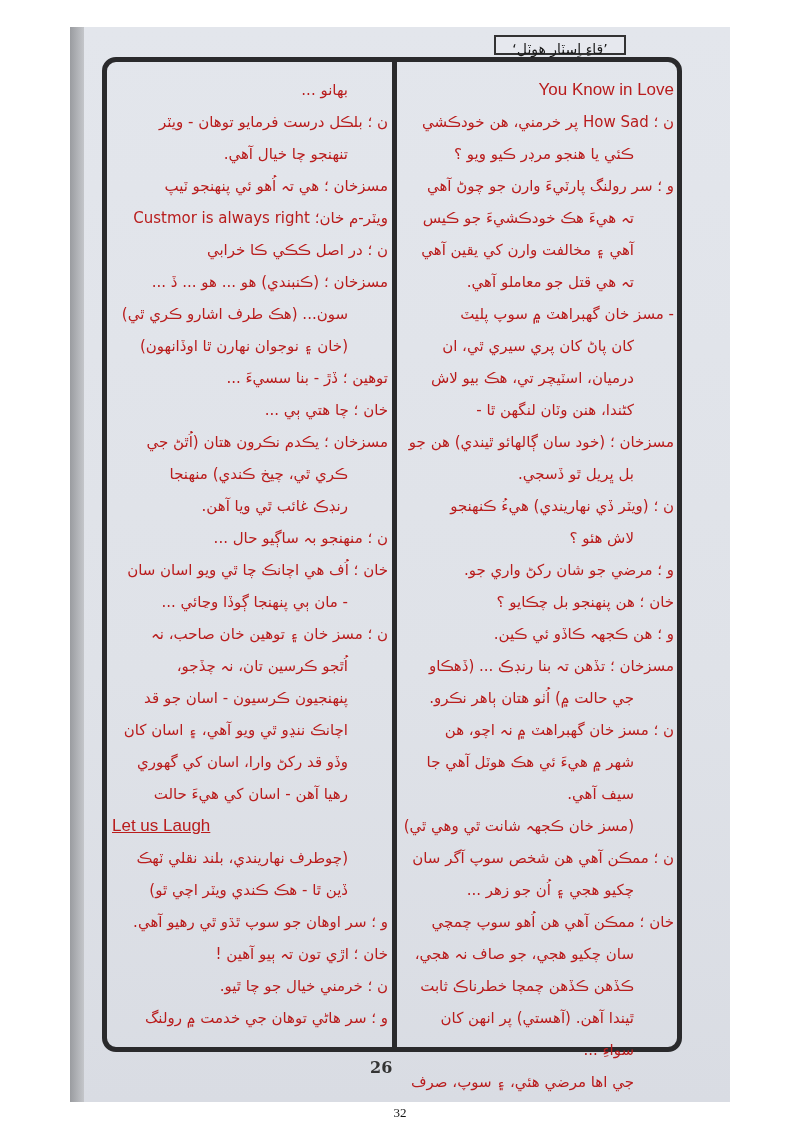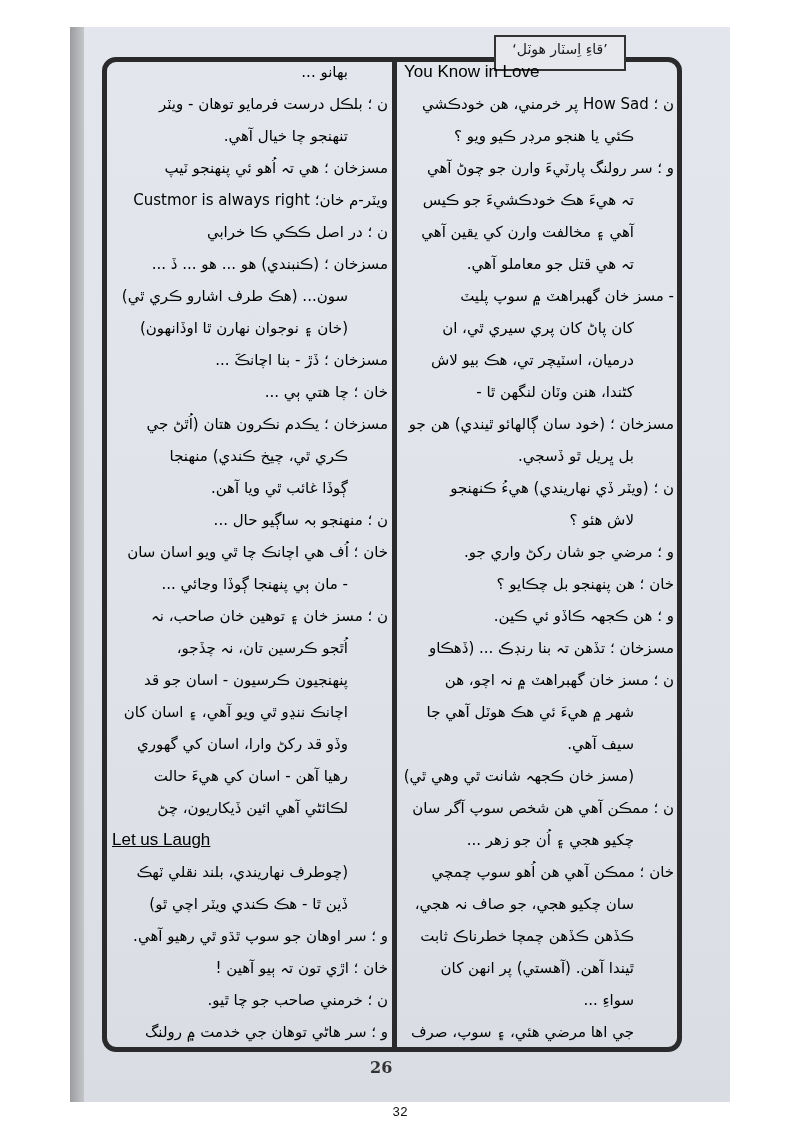--- a/index.html
+++ b/index.html
@@ -14,72 +14,73 @@
     }
     .frame {
       position: absolute; left: 102px; top: 57px; width: 580px; height: 995px;
       border: 5px solid #2a2a2c; border-radius: 14px; box-sizing: border-box;
     }
     .divider {
       position: absolute; left: 392px; top: 57px; width: 0; height: 995px;
       border-left: 5px solid #2a2a2c;
     }
     .header-box {
-      position: absolute; left: 494px; top: 35px; width: 132px; height: 36px;
+      position: absolute; left: 494px; top: 35px; width: 132px; height: 20px;
       background: #e6e8ee; border: 2px solid #333; box-sizing: border-box;
       text-align: center; font-size: 14px; line-height: 24px; color: #1a1a1a;
       font-family: "DejaVu Sans", sans-serif; direction: rtl;
     }
     .col {
-      position: absolute; top: 56px; direction: rtl; text-align: right;
-      font-family: "DejaVu Sans", sans-serif; font-size: 15px; color: #000000;
+      position: absolute; top: 74px; direction: rtl; text-align: right;
+      font-family: "DejaVu Sans", sans-serif; font-size: 15px; color: #b91c1c;
     }
     .col-right { left: 404px; width: 270px; }
     .col-left { left: 112px; width: 276px; }
     .line { height: 32px; line-height: 32px; white-space: nowrap; overflow: hidden; }
     .line.indent { padding-right: 40px; }
     .line.en { font-family: "Liberation Sans", sans-serif; font-size: 17px; }
     .page-num {
       position: absolute; left: 370px; top: 1058px; width: 60px; text-align: left;
       font-family: "DejaVu Serif", serif; font-size: 16px; font-weight: bold; color: #333;
     }
     .pdf-page {
       position: absolute; left: 370px; top: 1105px; width: 60px; text-align: center;
-      font-family: Liberation Mono, monospace; font-size: 13px; color: #111;
+      font-family: Liberation Serif, serif; font-size: 13px; color: #111;
     }
   </style>
 </head>
 <body>
 
 <div class="paper"></div>
 <div class="paper-edge"></div>
 <div class="frame"></div>
 <div class="divider"></div>
 <div class="header-box">’قاءِ اِسٽار هوٽل‘</div>
 
 <div class="col col-right" id="col-right">
-    <div class="line en" style="direction: ltr; text-align: left;">You Know in Love</div>
+    <div class="line en" style="direction: ltr; text-align: right;">You Know in Love</div>
     <div class="line">ن ؛ How Sad پر خرمني، هن خودڪشي</div>
     <div class="line indent">ڪئي يا هنجو مرڊر ڪيو ويو ؟</div>
     <div class="line">و ؛ سر رولنگ پارٽيءَ وارن جو چوڻ آهي</div>
     <div class="line indent">تہ هيءَ هڪ خودڪشيءَ جو ڪيس</div>
     <div class="line indent">آهي ۽ مخالفت وارن کي يقين آهي</div>
     <div class="line indent">تہ هي قتل جو معاملو آهي.</div>
     <div class="line">- مسز خان گھبراهٽ ۾ سوپ پليٽ</div>
     <div class="line indent">کان پاڻ کان پري سيري ٿي، ان</div>
     <div class="line indent">درميان، اسٽيچر تي، هڪ بيو لاش</div>
     <div class="line indent">کڻندا، هنن وٽان لنگهن ٿا -</div>
     <div class="line">مسزخان ؛ (خود سان ڳالهائو ٿيندي) هن جو</div>
     <div class="line indent">بل ڀريل ٿو ڏسجي.</div>
     <div class="line">ن ؛ (ويٽر ڏي نهاريندي) هيءُ ڪنهنجو</div>
     <div class="line indent">لاش هئو ؟</div>
     <div class="line">و ؛ مرضي جو شان رکڻ واري جو.</div>
     <div class="line">خان ؛ هن پنهنجو بل چڪايو ؟</div>
     <div class="line">و ؛ هن ڪجهہ ڪاڏو ئي ڪين.</div>
     <div class="line">مسزخان ؛ تڏهن تہ بنا رنڊڪ ... (ڏهڪاو</div>
+    <div class="line indent">جي حالت ۾) اُٺو هتان ٻاهر نڪرو.</div>
     <div class="line">ن ؛ مسز خان گھبراهٽ ۾ نہ اچو، هن</div>
     <div class="line indent">شهر ۾ هيءَ ئي هڪ هوٽل آهي جا</div>
     <div class="line indent">سيف آهي.</div>
     <div class="line indent">(مسز خان ڪجهہ شانت ٿي وهي ٿي)</div>
     <div class="line">ن ؛ ممڪن آهي هن شخص سوپ آگر سان</div>
     <div class="line indent">چکيو هجي ۽ اُن جو زهر ...</div>
     <div class="line">خان ؛ ممڪن آهي هن اُهو سوپ چمچي</div>
     <div class="line indent">سان چکيو هجي، جو صاف نہ هجي،</div>
     <div class="line indent">ڪڏهن ڪڏهن چمچا خطرناڪ ثابت</div>
     <div class="line indent">ٿيندا آهن. (آهستي) پر انهن کان</div>
@@ -89,38 +90,37 @@
 <div class="col col-left" id="col-left">
     <div class="line indent">بهانو ...</div>
     <div class="line">ن ؛ بلڪل درست فرمايو توهان - ويٽر</div>
     <div class="line indent">تنهنجو چا خيال آهي.</div>
     <div class="line">مسزخان ؛ هي تہ اُهو ئي پنهنجو ٽيپ</div>
     <div class="line">ويٽر-م خان؛ Custmor is always right</div>
     <div class="line">ن ؛ در اصل ڪڪي ڪا خرابي</div>
     <div class="line">مسزخان ؛ (ڪنبندي) هو ... هو ... ڏ ...</div>
     <div class="line indent">سون... (هڪ طرف اشارو ڪري ٿي)</div>
     <div class="line indent">(خان ۽ نوجوان نهارن ٿا اوڏانهون)</div>
-    <div class="line">مسزخان ؛ ڏڙ - بنا اچانڪَ ...</div>
+    <div class="line">توهين ؛ ڏڙ - بنا سسيءَ ...</div>
     <div class="line">خان ؛ چا هتي ٻي ...</div>
     <div class="line">مسزخان ؛ يڪدم نڪرون هتان (اُٿڻ جي</div>
     <div class="line indent">ڪري ٿي، چيخ ڪندي) منهنجا</div>
-    <div class="line indent">ڳوڏا غائب ٿي ويا آهن.</div>
+    <div class="line indent">رنڊڪ غائب ٿي ويا آهن.</div>
     <div class="line">ن ؛ منهنجو بہ ساڳيو حال ...</div>
     <div class="line">خان ؛ اُف هي اچانڪ چا ٿي ويو اسان سان</div>
     <div class="line indent">- مان ٻي پنهنجا ڳوڏا وڃائي ...</div>
     <div class="line">ن ؛ مسز خان ۽ توهين خان صاحب، نہ</div>
     <div class="line indent">اُٿجو ڪرسين تان، نہ چڏجو،</div>
     <div class="line indent">پنهنجيون ڪرسيون - اسان جو قد</div>
     <div class="line indent">اچانڪ ننڍو ٿي ويو آهي، ۽ اسان کان</div>
     <div class="line indent">وڏو قد رکڻ وارا، اسان کي گھوري</div>
     <div class="line indent">رهيا آهن - اسان کي هيءَ حالت</div>
-    <div class="line indent">لڪائڻي آهي ائين ڏيکاريون، چڻ</div>
     <div class="line en" style="direction: ltr; text-align: left; text-decoration: underline;">Let us Laugh</div>
     <div class="line indent">(چوطرف نهاريندي، بلند نقلي ٽهڪ</div>
     <div class="line indent">ڏين ٿا - هڪ ڪندي ويٽر اچي ٿو)</div>
     <div class="line">و ؛ سر اوهان جو سوپ ٿڌو ٿي رهيو آهي.</div>
     <div class="line">خان ؛ اڙي تون تہ ٻيو آهين !</div>
-    <div class="line">ن ؛ خرمني صاحب جو چا ٿيو.</div>
+    <div class="line">ن ؛ خرمني خيال جو چا ٿيو.</div>
     <div class="line">و ؛ سر هاڻي توهان جي خدمت ۾ رولنگ</div>
   </div>
 
 <div class="page-num">26</div>
 <div class="pdf-page">32</div>
 
 </body></html>

